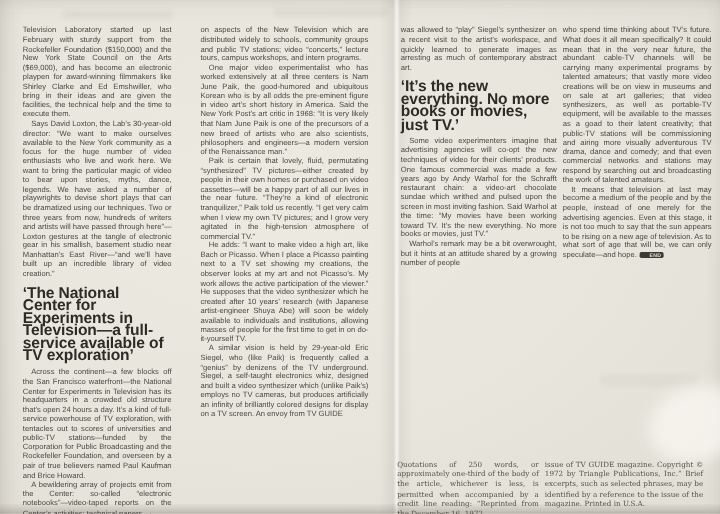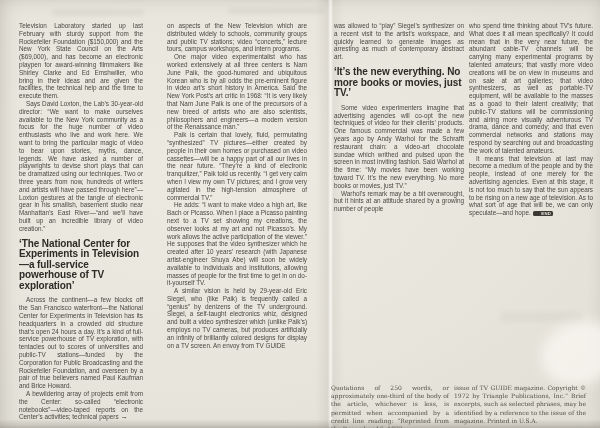--- a/index.html
+++ b/index.html
@@ -57,21 +57,21 @@
   .col2 { left: 167px; width: 140px; }
   .col3 { left: 334px; width: 130px; }
   .col4 { left: 469px; width: 124px; }
 
   .para { margin: 0; }
   .para.indent { text-indent: 7px; }
 
   .heading {
     font-family: "Liberation Sans", "DejaVu Sans", sans-serif;
     font-weight: 700;
-    font-size: 10px; line-height: 10.6px;
+    font-size: 13px; line-height: 10.6px;
     letter-spacing: -0.1px;
     color: #2c2b26;
     text-align: left;
     margin: 6px 0 5px 0;
   }
 
   .arrow {
     font-weight: 700; color: #3a3933;
     margin-left: 2px; font-size: 7.5px;
   }
@@ -105,21 +105,21 @@
   <div class="showthrough st1"></div>
   <div class="showthrough st2"></div>
   <div class="showthrough st3"></div>
   <div class="corner-light"></div>
   <div class="fold"></div>
   <div class="bottom-edge"></div>
 
   <section class="col col1">
     <p class="para">Television Laboratory started up last February with sturdy support from the Rockefeller Foundation ($150,000) and the New York State Council on the Arts ($69,000), and has become an electronic playpen for award-winning filmmakers like Shirley Clarke and Ed Emshwiller, who bring in their ideas and are given the facilities, the technical help and the time to execute them.</p>
     <p class="para indent">Says David Loxton, the Lab’s 30-year-old director: “We want to make ourselves available to the New York community as a focus for the huge number of video enthusiasts who live and work here. We want to bring the particular magic of video to bear upon stories, myths, dance, legends. We have asked a number of playwrights to devise short plays that can be dramatized using our techniques. Two or three years from now, hundreds of writers and artists will have passed through here”—Loxton gestures at the tangle of electronic gear in his smallish, basement studio near Manhattan’s East River—“and we’ll have built up an incredible library of video creation.”</p>
-    <h2 class="heading">‘The National Center for Experiments in Television—a full-service powerhouse of TV exploration’</h2>
+    <h2 class="heading">‘The National Center for Experiments in Television—a full-service available of TV exploration’</h2>
     <p class="para indent">Across the continent—a few blocks off the San Francisco waterfront—the National Center for Experiments in Television has its headquarters in a crowded old structure that’s open 24 hours a day. It’s a kind of full-service powerhouse of TV exploration, with tentacles out to scores of universities and public-TV stations—funded by the Corporation for Public Broadcasting and the Rockefeller Foundation, and overseen by a pair of true believers named Paul Kaufman and Brice Howard.</p>
     <p class="para indent"><span>A bewildering array of projects emit from the Center: so-called “electronic notebooks”—video-taped reports on the Center’s activities; technical papers</span><span class="arrow">→</span></p>
   </section>
 
   <section class="col col2">
     <p class="para">on aspects of the New Television which are distributed widely to schools, community groups and public TV stations; video “concerts,” lecture tours, campus workshops, and intern programs.</p>
     <p class="para indent">One major video experimentalist who has worked extensively at all three centers is Nam June Paik, the good-humored and ubiquitous Korean who is by all odds the pre-eminent figure in video art’s short history in America. Said the New York Post’s art critic in 1968: “It is very likely that Nam June Paik is one of the precursors of a new breed of artists who are also scientists, philosophers and engineers—a modern version of the Renaissance man.”</p>
     <p class="para indent">Paik is certain that lovely, fluid, permutating “synthesized” TV pictures—either created by people in their own homes or purchased on video cassettes—will be a happy part of all our lives in the near future. “They’re a kind of electronic tranquilizer,” Paik told us recently. “I get very calm when I view my own TV pictures; and I grow very agitated in the high-tension atmosphere of commercial TV.”</p>
     <p class="para indent">He adds: “I want to make video a high art, like Bach or Picasso. When I place a Picasso painting next to a TV set showing my creations, the observer looks at my art and not Picasso’s. My work allows the active participation of the viewer.” He supposes that the video synthesizer which he created after 10 years’ research (with Japanese artist-engineer Shuya Abe) will soon be widely available to individuals and institutions, allowing masses of people for the first time to get in on do-it-yourself TV.</p>
     <p class="para indent">A similar vision is held by 29-year-old Eric Siegel, who (like Paik) is frequently called a “genius” by denizens of the TV underground. Siegel, a self-taught electronics whiz, designed and built a video synthesizer which (unlike Paik’s) employs no TV cameras, but produces artificially an infinity of brilliantly colored designs for display on a TV screen. An envoy from TV GUIDE</p>

